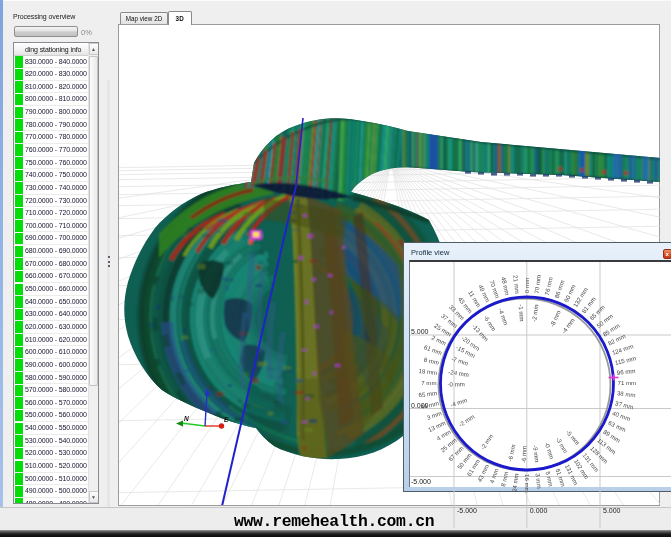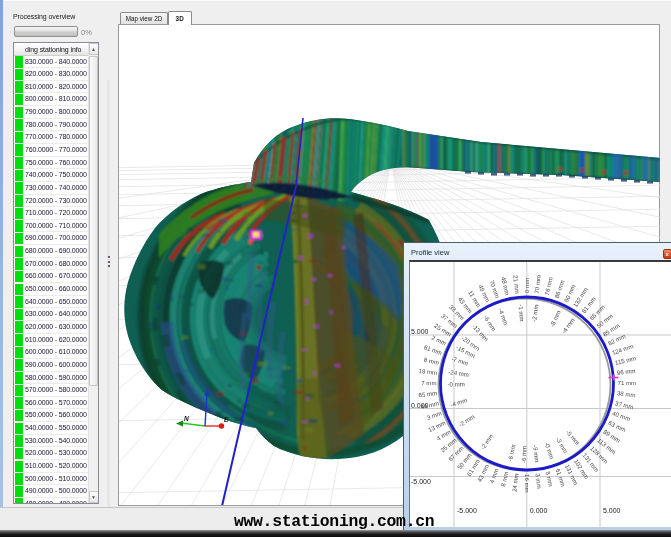--- a/index.html
+++ b/index.html
@@ -26,21 +26,21 @@
  #sthumb { position:absolute; left:0.5px; top:13px; width:9px; height:330px; background:linear-gradient(90deg,#fbfbfb,#e9e9e9); border:1px solid #c4c4c4; border-radius:1px; }
  #split { left:106.5px; top:80px; width:3.5px; height:430px; background:#e6e6e6; }
  .dot { position:absolute; left:107.5px; width:2px; height:2px; background:#6b5b6b; }
  #pane { left:117.5px; top:24px; width:542.5px; height:482px; border:1px solid #9b9b9b; background:#fff; }
  .tab { position:absolute; font-size:6.3px; color:#111; text-align:center; border:1px solid #8a8a8a; border-bottom:none; border-radius:2px 2px 0 0; }
  #tab1 { left:120px; top:12px; width:48px; height:12px; line-height:12px;
    background:linear-gradient(180deg,#f6f6f6,#e2e2e2); }
  #tab2 { left:168px; top:10.5px; width:23.5px; height:14px; line-height:14px; background:#fff; z-index:3; font-weight:bold; letter-spacing:0.2px; }
  #scenewrap { left:118.5px; top:25px; width:541px; height:480px; }
  #statusbar { left:0; top:506.5px; width:671px; height:24px; background:#ededed; border-top:1px solid #c6c6c6; }
- #profwin { left:403px; top:241.5px; width:268px; height:290px;
+ #profwin { left:403px; top:241.5px; width:268px; height:250px;
    background:linear-gradient(180deg,#e8f1fb,#d2e3f5 35%,#c3d8f0 75%,#b9cfe9);
    border:1.5px solid #4e5d68; border-right:none; }
  #ptbar { position:absolute; left:0; top:0; right:0; height:17px; }
  #ptbar .t { position:absolute; left:7px; top:5.5px; font-size:7.5px; color:#15273c; }
  #closeb { position:absolute; right:-1px; top:6.5px; width:9.5px; height:9.5px;
    background:linear-gradient(180deg,#f0926a,#e05a30 45%,#c03818); border:1px solid #9a2e10; border-radius:2px;
    color:#fff; font-size:6px; text-align:center; line-height:9px; font-weight:bold; }
  #pcontent { position:absolute; left:4.5px; top:17.5px; right:0; bottom:3.5px; background:#fff;
    border-top:2px solid #3a3a3a; border-left:1px solid #6a7684; }
  #profsvg { position:absolute; left:0; top:0; }
@@ -909,12 +909,12 @@
   <text x="193.0" y="250.5">5.000</text>
  </g>
  <g stroke="#e23ad8" stroke-width="1.6">
   <line x1="198.5" y1="115.5" x2="208.5" y2="115.5"></line>
   <line x1="203.5" y1="112.5" x2="203.5" y2="118.5"></line>
  </g>
 </svg>
     </div>
  </div>
  <div class="abs" id="blackbar"></div>
- <div class="abs" id="wm">www.stationing.com.cn</div>
+ <div class="abs" id="wm">www.remehealth.com.cn</div>
 </body></html>

